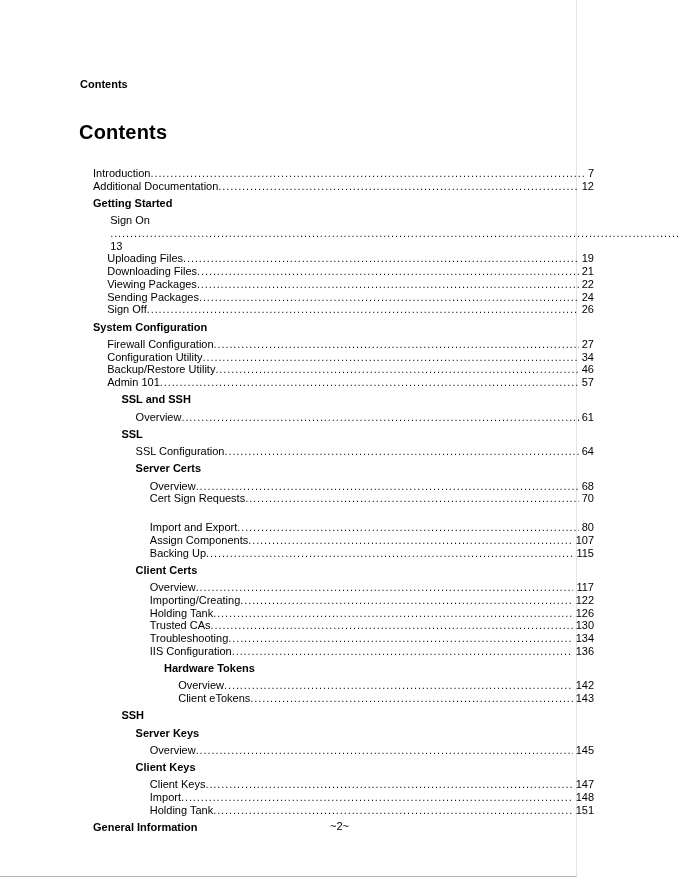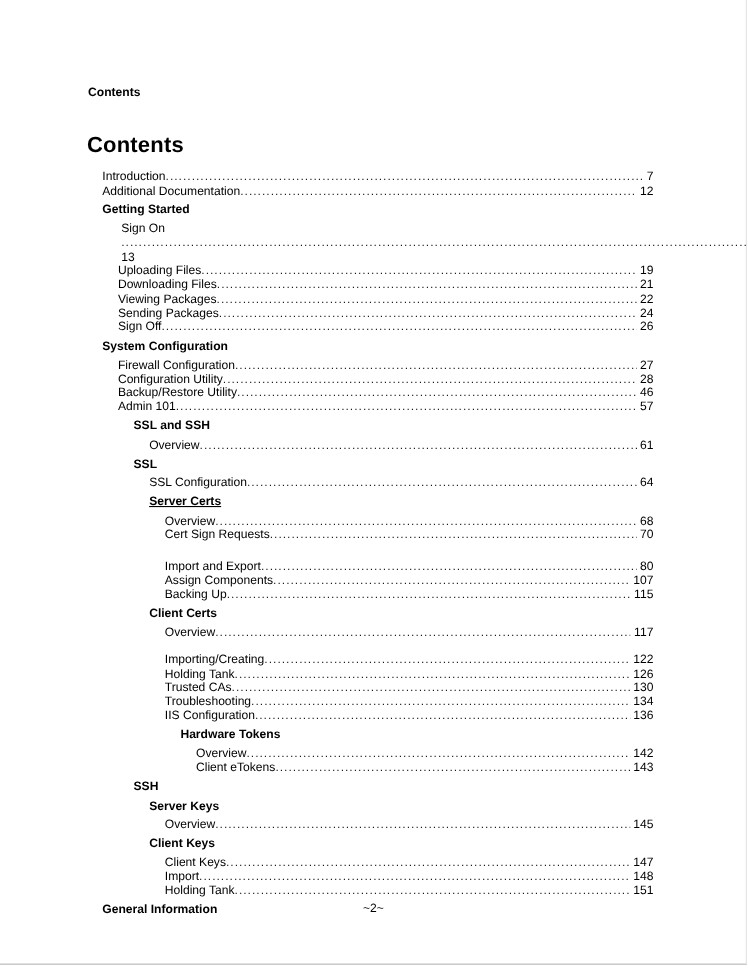--- a/index.html
+++ b/index.html
@@ -7,21 +7,21 @@
   body {
     width: 680px;
     height: 880px;
     position: relative;
     font-family: "Liberation Sans", sans-serif;
     color: #000000;
   }
   .page {
     position: absolute;
     left: 0; top: 0;
-    width: 679px;
+    width: 577px;
     height: 877px;
     background: #ffffff;
     border-right: 1px solid #e3e3e3;
     border-bottom: 1px solid #b5b5b5;
   }
   .running-header {
     position: absolute;
     left: 80px;
     top: 78px;
     font-size: 11px;
@@ -33,21 +33,21 @@
     left: 79px;
     top: 121px;
     font-size: 20px;
     font-weight: bold;
     color: #000;
     letter-spacing: 0.2px;
   }
   .toc {
     position: absolute;
     left: 93px;
-    top: 155px;
+    top: 167px;
     width: 501px;
   }
   .row {
     display: flex;
     align-items: baseline;
     font-size: 11px;
     line-height: 12.7px;
     color: #000;
   }
   .row.head {
@@ -139,21 +139,21 @@
         <span class="lab">System Configuration</span>
       </div>
       <div class="row" style="padding-left: 14.2px;">
         <span class="lab">Firewall Configuration</span>
         <span class="dots"></span>
         <span class="pg">27</span>
       </div>
       <div class="row" style="padding-left: 14.2px;">
         <span class="lab">Configuration Utility</span>
         <span class="dots"></span>
-        <span class="pg">28</span>
+        <span class="pg">34</span>
       </div>
       <div class="row" style="padding-left: 14.2px;">
         <span class="lab">Backup/Restore Utility</span>
         <span class="dots"></span>
         <span class="pg">46</span>
       </div>
       <div class="row" style="padding-left: 14.2px;">
         <span class="lab">Admin 101</span>
         <span class="dots"></span>
         <span class="pg">57</span>
@@ -167,21 +167,21 @@
         <span class="pg">61</span>
       </div>
       <div class="row head" style="padding-left: 28.4px;">
         <span class="lab">SSL</span>
       </div>
       <div class="row" style="padding-left: 42.6px;">
         <span class="lab">SSL Configuration</span>
         <span class="dots"></span>
         <span class="pg">64</span>
       </div>
-      <div class="row head" style="padding-left: 42.6px; text-decoration: underline;">
+      <div class="row head" style="padding-left: 42.6px;">
         <span class="lab">Server Certs</span>
       </div>
       <div class="row" style="padding-left: 56.8px;">
         <span class="lab">Overview</span>
         <span class="dots"></span>
         <span class="pg">68</span>
       </div>
       <div class="row" style="padding-left: 56.8px;">
         <span class="lab">Cert Sign Requests</span>
         <span class="dots"></span>
@@ -203,21 +203,21 @@
         <span class="pg">115</span>
       </div>
       <div class="row head" style="padding-left: 42.6px;">
         <span class="lab">Client Certs</span>
       </div>
       <div class="row" style="padding-left: 56.8px;">
         <span class="lab">Overview</span>
         <span class="dots"></span>
         <span class="pg">117</span>
       </div>
-      <div class="row" style="padding-left: 56.8px; margin-top: 12px;">
+      <div class="row" style="padding-left: 56.8px;">
         <span class="lab">Importing/Creating</span>
         <span class="dots"></span>
         <span class="pg">122</span>
       </div>
       <div class="row" style="padding-left: 56.8px;">
         <span class="lab">Holding Tank</span>
         <span class="dots"></span>
         <span class="pg">126</span>
       </div>
       <div class="row" style="padding-left: 56.8px;">

